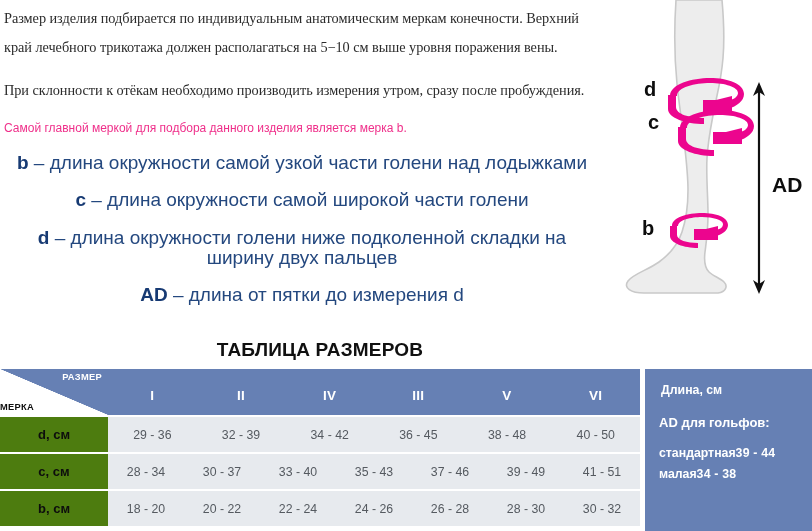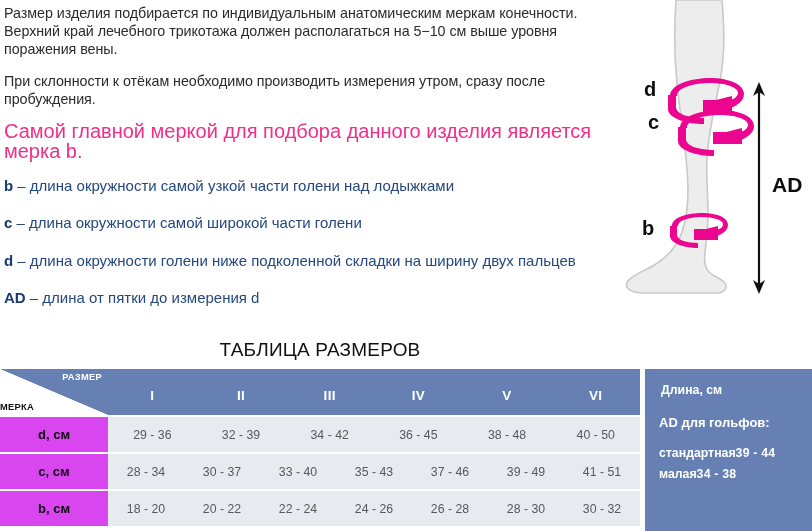--- a/index.html
+++ b/index.html
@@ -17,58 +17,60 @@
 
   
   .text-col {
     position: absolute;
     left: 4px; top: 4px;
     width: 596px;
   }
   .para {
     color: #2b2b2b;
     font-size: 14.3px;
-    line-height: 18px;
+    line-height: 29px;
     letter-spacing: -0.05px;
+    font-family: Liberation Serif, serif;
   }
   .para.p1 { margin-bottom: 14px; }
   .para.p2 { margin-bottom: 13px; }
 
   .pink-line {
     color: #ef2f8a;
-    font-size: 20px;
+    font-size: 12px;
     line-height: 20px;
     margin-bottom: 15px;
   }
 
   .def {
     color: #24487f;
-    font-size: 15px;
+    font-size: 19px;
     line-height: 20.3px;
     margin-bottom: 17px;
+    text-align: center;
   }
   .def .k { font-weight: bold; color: #173a73; }
   .def.last { margin-bottom: 0; }
 
   
   .leg-fig {
     position: absolute;
     left: 604px; top: 0px;
     width: 208px; height: 320px;
   }
   .leg-fig svg { display: block; }
 
   
   .table-title {
     position: absolute;
     left: 0; top: 339px;
     width: 640px;
     text-align: center;
     font-size: 19px;
-    font-weight: normal;
+    font-weight: bold;
     color: #101010;
     letter-spacing: 0.2px;
   }
 
   
   .size-table {
     position: absolute;
     left: 0px; top: 369px;
     width: 640px;
   }
@@ -107,21 +109,21 @@
     align-items: center;
     justify-content: center;
     letter-spacing: 0.3px;
     padding-top: 6px;
   }
 
   .body-row { height: 35px; margin-top: 2px; }
   .rlabel {
     flex: 0 0 108px;
     height: 35px;
-    background: #d946ef;
+    background: #4d7c0f;
     color: #0d0d0d;
     font-size: 13px;
     font-weight: bold;
     display: flex;
     align-items: center;
     justify-content: center;
   }
   .cell {
     flex: 1 1 0;
     height: 35px;
@@ -242,22 +244,22 @@
   <div class="size-table">
 
     <div class="row hdr-row">
       <div class="corner">
         <div class="tri"></div>
         <span class="lbl-size">РАЗМЕР</span>
         <span class="lbl-merka">МЕРКА</span>
       </div>
       <div class="hdr-cell">I</div>
       <div class="hdr-cell">II</div>
+      <div class="hdr-cell">IV</div>
       <div class="hdr-cell">III</div>
-      <div class="hdr-cell">IV</div>
       <div class="hdr-cell">V</div>
       <div class="hdr-cell">VI</div>
     </div>
 
     <div class="row body-row">
       <div class="rlabel">d, см</div>
       <div class="cell">29 - 36</div>
       <div class="cell">32 - 39</div>
       <div class="cell">34 - 42</div>
       <div class="cell">36 - 45</div>

